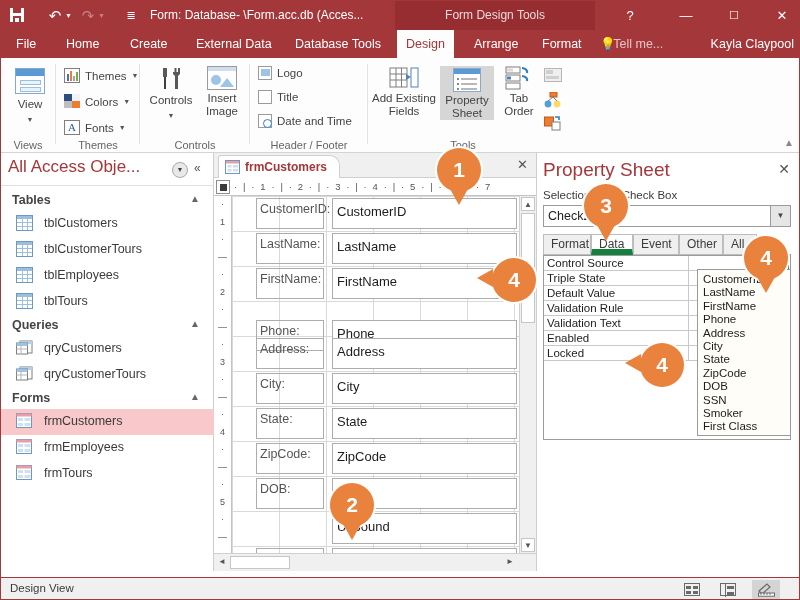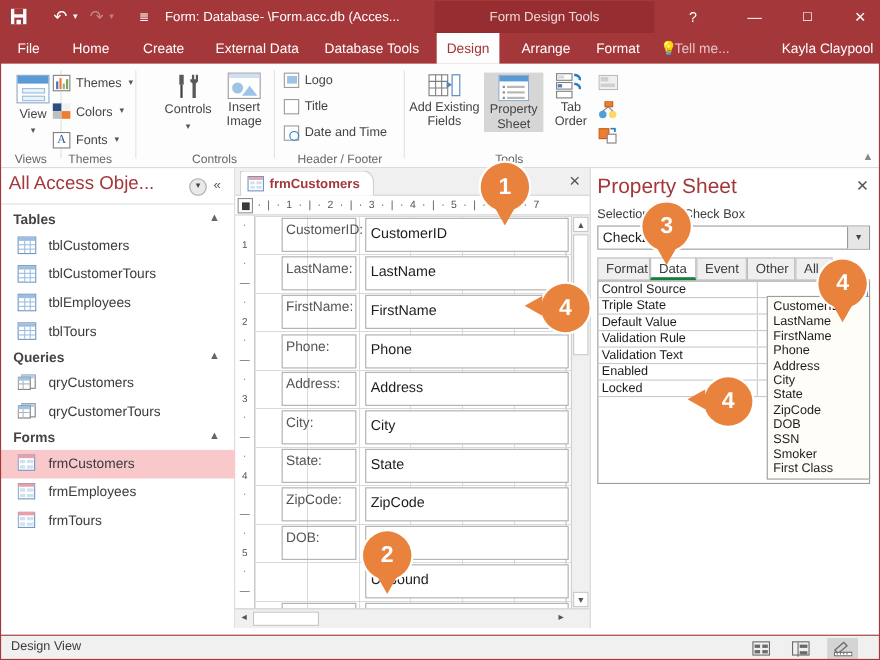--- a/index.html
+++ b/index.html
@@ -266,21 +266,21 @@
   }
   #ps-tabs{
     position:absolute; left:6px; top:81px; width:248px; height:21px;
     border-bottom:1px solid #9b9b9b;
   }
   .pstab{
     position:absolute; top:0; height:21px; line-height:19px;
     font-size:12px; color:#3b3b3b; padding:0 7px;
     border:1px solid #bdbdbd; background:#efefef; white-space:nowrap;
   }
-  .pstab.active{ background:#fff; border-bottom:3px solid #15803d; font-weight:normal; }
+  .pstab.active{ background:#fff; border-bottom:6px solid #15803d; font-weight:normal; }
 
   #ps-grid{
     position:absolute; left:6px; top:102px; width:248px; height:185px;
     border:1px solid #9b9b9b; background:#fff;
   }
   .prow{
     position:absolute; left:0; width:246px; height:15px;
     border-bottom:1px solid #c9c9c9;
   }
   .prow .pname{
@@ -409,21 +409,21 @@
           <i style="top:11px"></i>
           <i style="top:18px"></i>
       </span>
       <span style="margin-top:4px">View</span>
       <span class="caret" style="margin-top:2px">▼</span>
     </div>
     <div class="glabel">Views</div>
     <div class="gsep"></div>
   </div>
 
-  <div class="rgroup" style="left:40px; width:84px">
+  <div class="rgroup" style="left:56px; width:84px">
     <div class="smbtn" style="left:8px; top:10px">
       <span class="ic ic-themes">
         <s style="left:2px;height:7px"></s>
           <s style="left:5px;height:10px;background:#ed7d31"></s>
         <s style="left:8px;height:5px;background:#a5a5a5"></s>
           <s style="left:11px;height:9px;background:#70ad47"></s>
       </span>
       <span>Themes</span>
       <span class="caret">▼</span>
     </div>
@@ -746,21 +746,21 @@
       <div class="fld-box">CustomerID</div>
     </div>
     <div class="fld-row" style="top:35px">
       <div class="fld-label">LastName:</div>
       <div class="fld-box">LastName</div>
     </div>
     <div class="fld-row" style="top:70px">
       <div class="fld-label">FirstName:</div>
       <div class="fld-box">FirstName</div>
     </div>
-    <div class="fld-row" style="top:106px">
+    <div class="fld-row" style="top:122px">
       <div class="fld-label">Phone:</div>
       <div class="fld-box">Phone</div>
     </div>
     <div class="fld-row" style="top:140px">
       <div class="fld-label">Address:</div>
       <div class="fld-box">Address</div>
     </div>
     <div class="fld-row" style="top:175px">
       <div class="fld-label">City:</div>
       <div class="fld-box">City</div>

